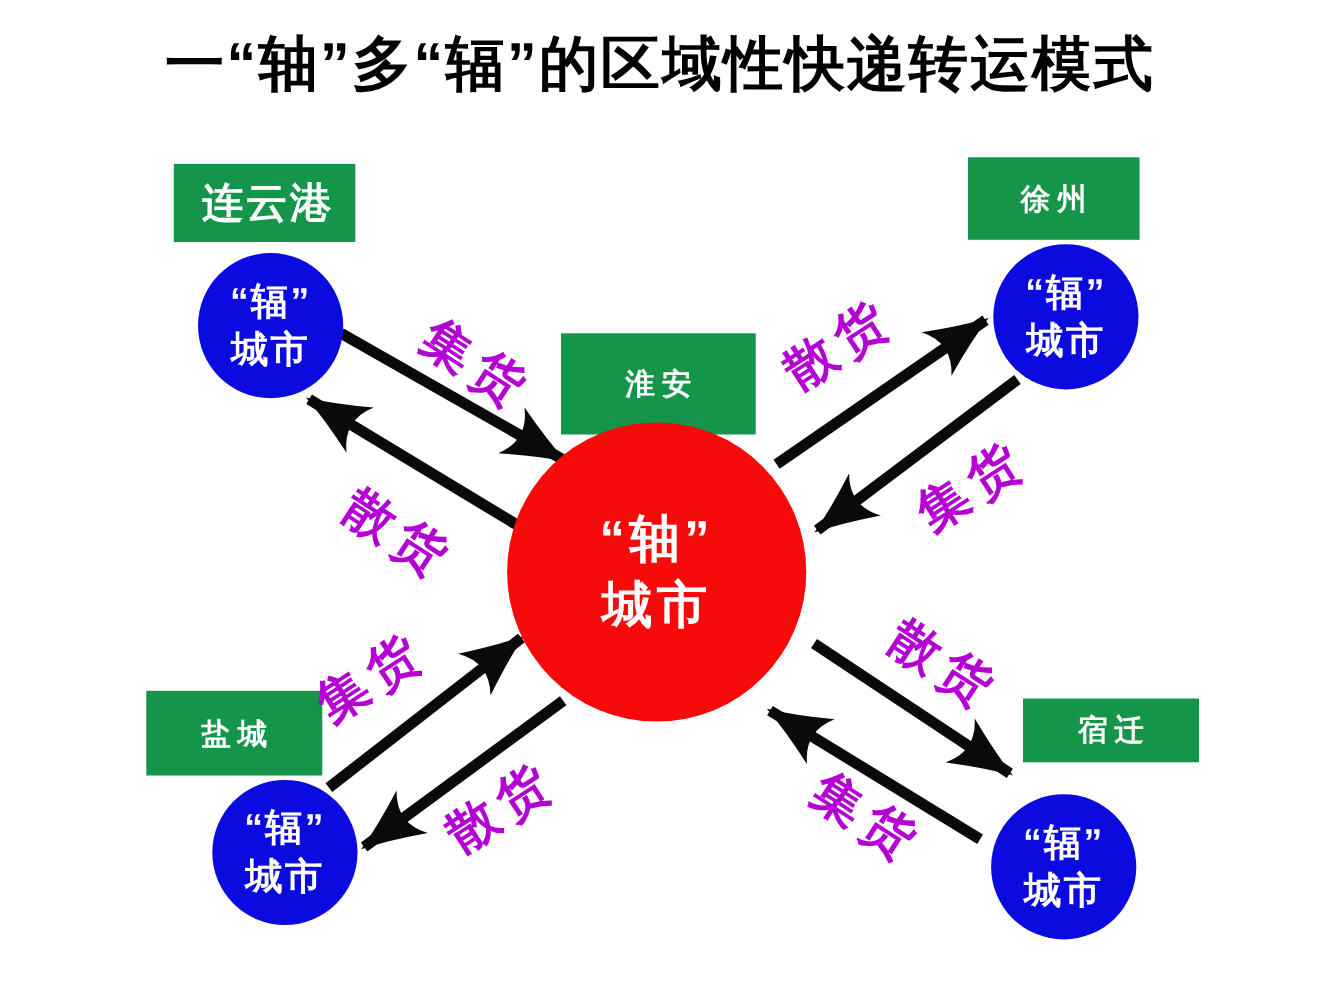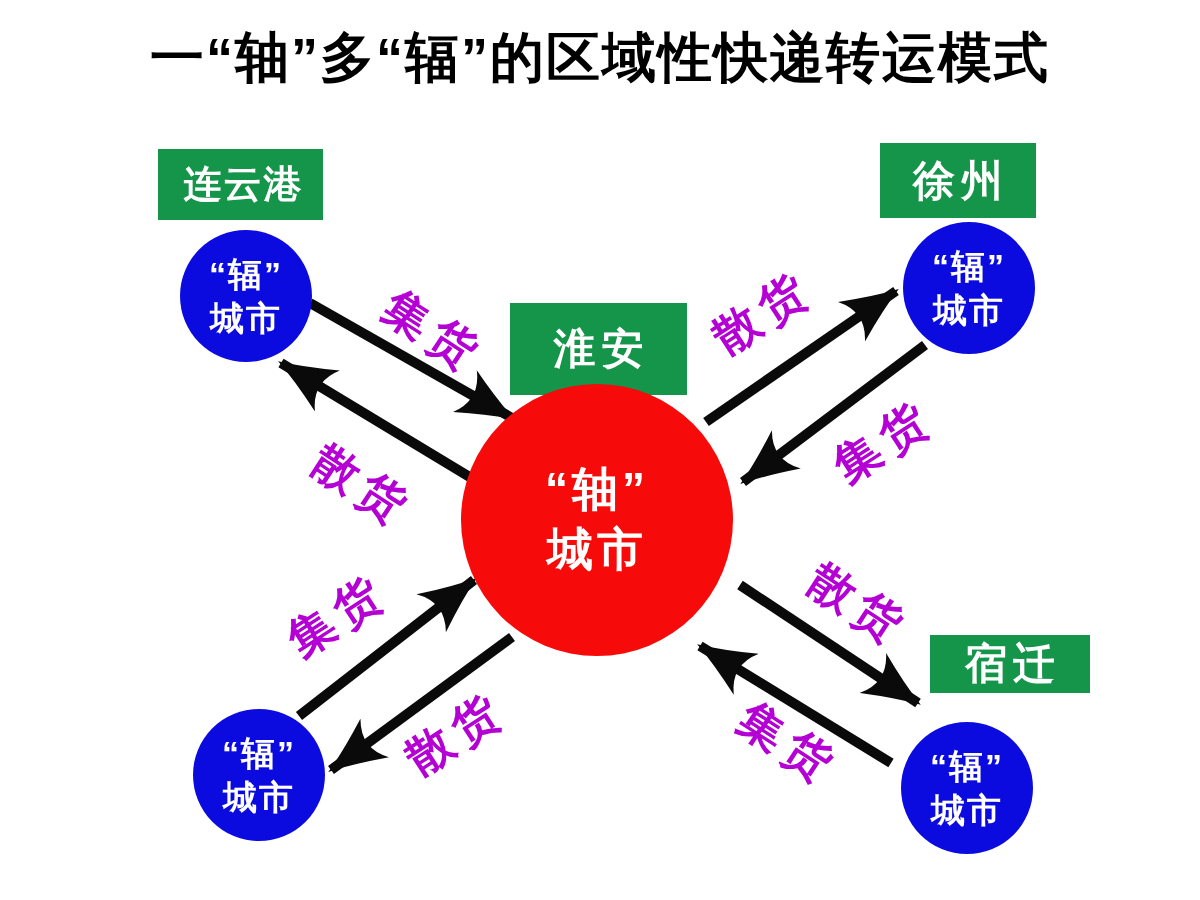--- a/index.html
+++ b/index.html
@@ -14,21 +14,21 @@
     position:absolute;left:0;top:22px;width:1200px;
     text-align:center;font-size:54px;letter-spacing:2px;color:#000;
     white-space:nowrap;
   }
 
   svg.arrows{position:absolute;left:0;top:0;width:1200px;height:900px;}
 
   .citybox{
     position:absolute;background:#149549;color:#ffffff;
     display:flex;align-items:center;justify-content:center;
-    font-size:42px;letter-spacing:6px;text-indent:6px;
+    font-size:27px;letter-spacing:6px;text-indent:6px;
   }
   .box-lianyungang{left:158px;top:149px;width:165px;height:71px;font-size:38px;letter-spacing:2px;}
   .box-huaian{left:510px;top:303px;width:177px;height:92px;}
   .box-xuzhou{left:880px;top:143px;width:156px;height:75px;}
   .box-yancheng{left:133px;top:628px;width:160px;height:77px;}
   .box-suqian{left:930px;top:635px;width:160px;height:58px;}
 
   .spoke{
     position:absolute;width:132px;height:132px;border-radius:50%;
     background:#0b0bdf;color:#ffffff;
@@ -85,20 +85,23 @@
 
   <div class="citybox box-lianyungang">
     <span>连云港</span>
   </div>
   <div class="citybox box-xuzhou">
     <span>徐州</span>
   </div>
   <div class="citybox box-huaian">
     <span>淮安</span>
   </div>
+  <div class="citybox box-yancheng">
+    <span>盐城</span>
+  </div>
   <div class="citybox box-suqian">
     <span>宿迁</span>
   </div>
 
   <div class="spoke spoke-tl">
     <div>“辐”</div>
     <div>城市</div>
   </div>
   <div class="spoke spoke-tr">
     <div>“辐”</div>

